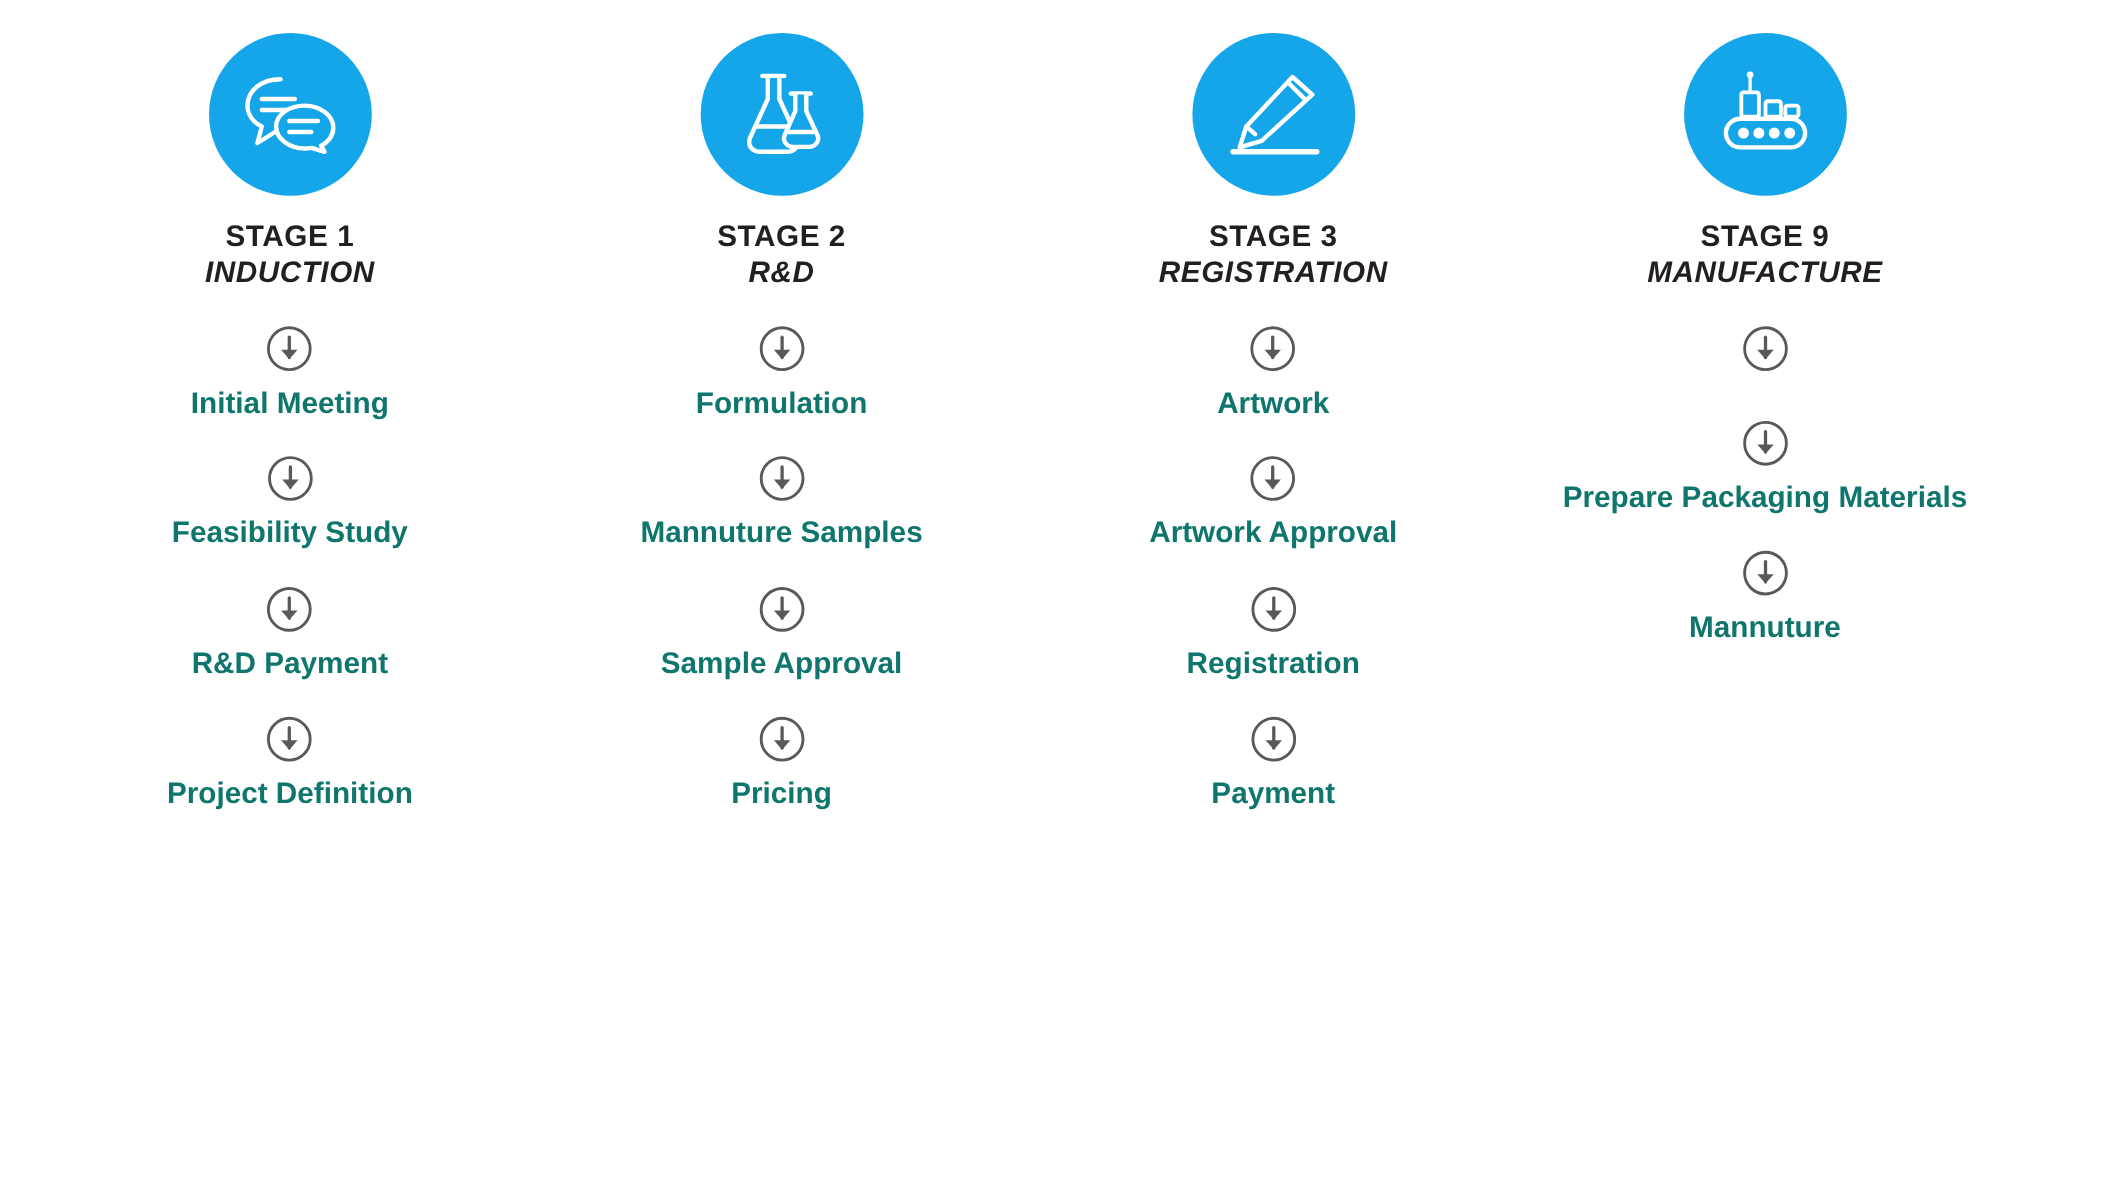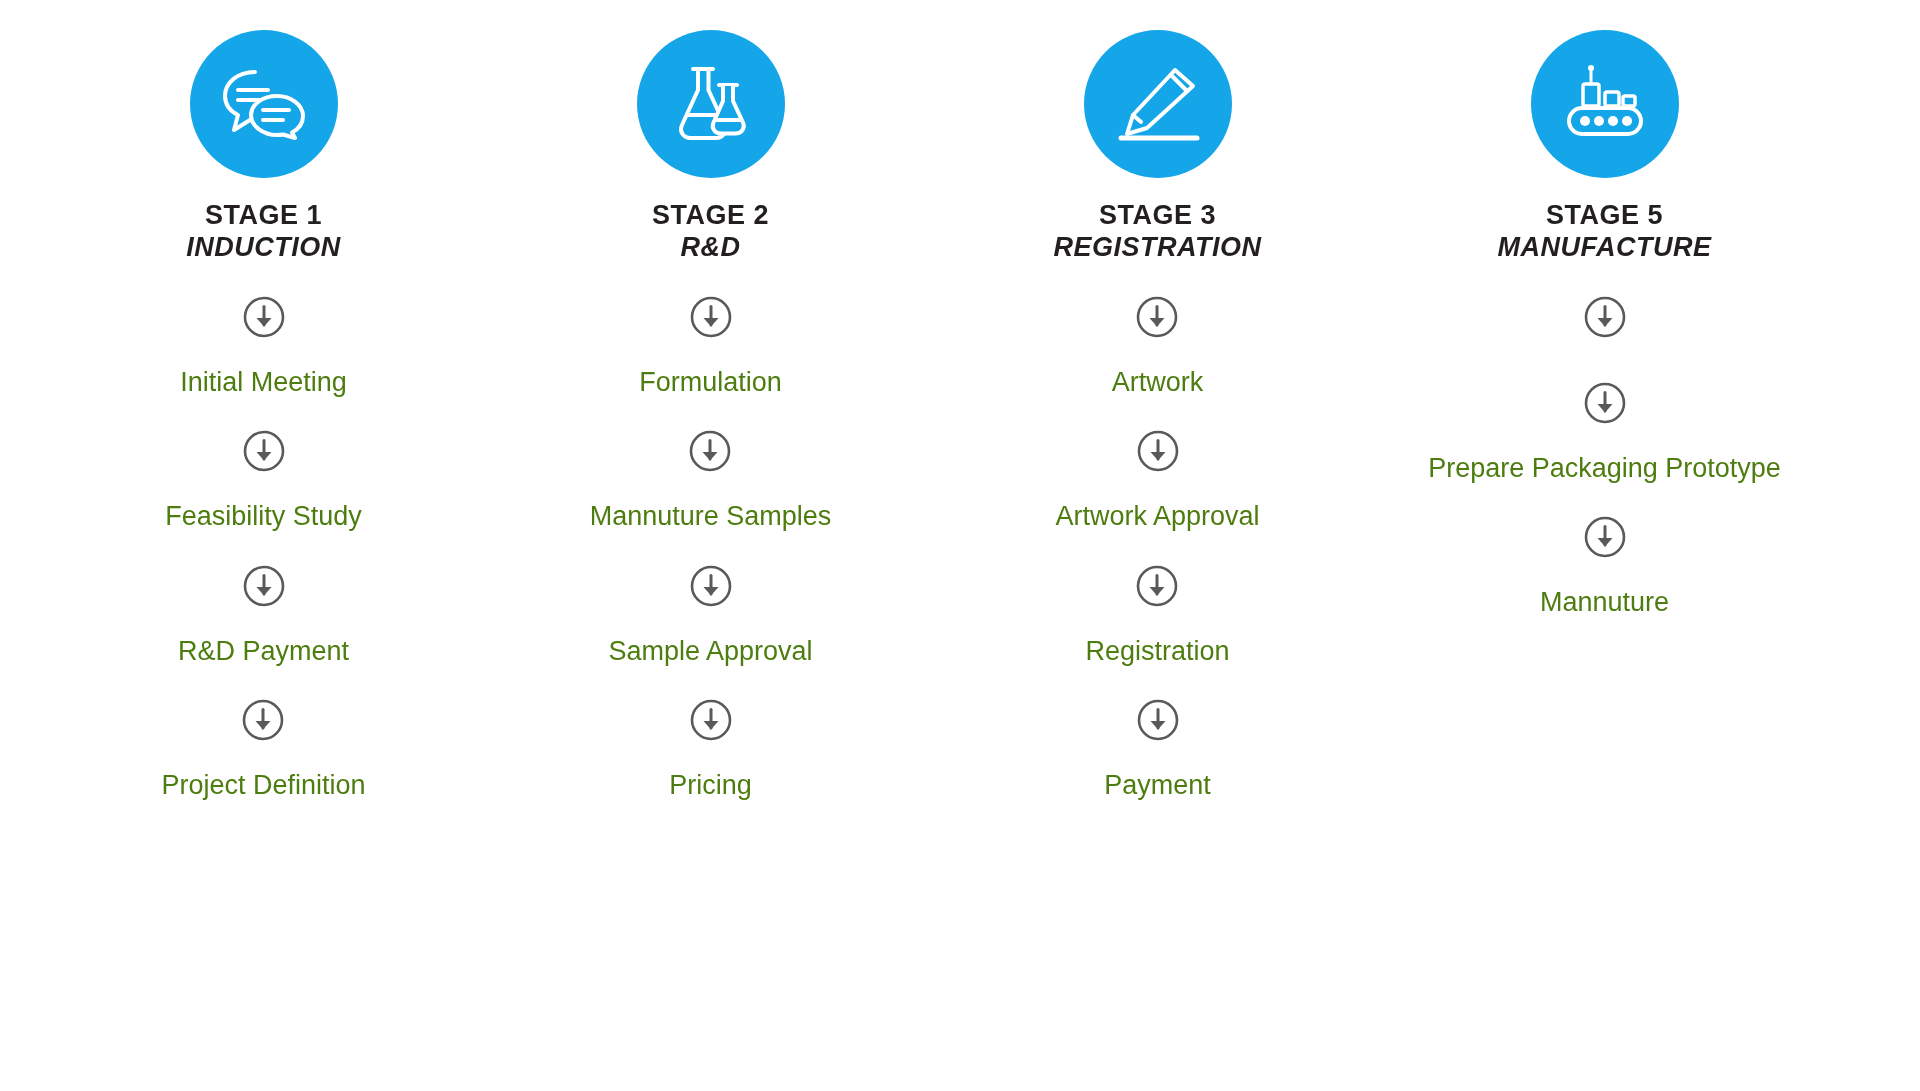--- a/index.html
+++ b/index.html
@@ -67,26 +67,25 @@
     margin-bottom: 10px;
     display: flex;
     align-items: center;
     justify-content: center;
     height: 46px;
   }
   .arrow-wrap svg { display: block; }
 
   .step-label {
     font-size: 27px;
-    color: #4d7c0f;
+    color: #0f766e;
     text-align: center;
     line-height: 1.2;
-    font-weight: 400;
+    font-weight: 700;
     white-space: nowrap;
-    margin-top: 16px;
   }
   .step-block {
     display: flex;
     flex-direction: column;
     align-items: center;
   }
 </style>
 </head>
 <body>
 
@@ -284,21 +283,21 @@
         <rect x="46" y="28" width="14" height="14" rx="2" fill="none" stroke="#ffffff" stroke-width="3.5"></rect>
         <rect x="64" y="32" width="12" height="10" rx="2" fill="none" stroke="#ffffff" stroke-width="3.5"></rect>
         <rect x="10" y="44" width="72" height="26" rx="13" fill="none" stroke="#ffffff" stroke-width="4"></rect>
         <circle cx="26" cy="57" r="5" fill="#ffffff"></circle>
         <circle cx="40" cy="57" r="5" fill="#ffffff"></circle>
         <circle cx="54" cy="57" r="5" fill="#ffffff"></circle>
         <circle cx="68" cy="57" r="5" fill="#ffffff"></circle>
       </svg>
     </div>
     <div class="stage-title">
-      <span>STAGE 5</span>
+      <span>STAGE 9</span>
       <span class="line2">MANUFACTURE</span>
     </div>
 
     <div class="step-block">
       <div class="arrow-wrap">
         <svg width="46" height="46" viewBox="0 0 46 46">
           <circle cx="23" cy="23" r="19" fill="none" stroke="#58595b" stroke-width="2.6"></circle>
           <line x1="23" y1="12.5" x2="23" y2="31" stroke="#58595b" stroke-width="3" stroke-linecap="round"></line>
           <path d="M15.5 24 L23 32.5 L30.5 24 Z" fill="#58595b"></path>
         </svg>
@@ -306,21 +305,21 @@
     </div>
 
     <div class="step-block">
       <div class="arrow-wrap">
         <svg width="46" height="46" viewBox="0 0 46 46">
           <circle cx="23" cy="23" r="19" fill="none" stroke="#58595b" stroke-width="2.6"></circle>
           <line x1="23" y1="12.5" x2="23" y2="31" stroke="#58595b" stroke-width="3" stroke-linecap="round"></line>
           <path d="M15.5 24 L23 32.5 L30.5 24 Z" fill="#58595b"></path>
         </svg>
       </div>
-      <div class="step-label">Prepare Packaging Prototype</div>
+      <div class="step-label">Prepare Packaging Materials</div>
     </div>
 
     <div class="step-block">
       <div class="arrow-wrap">
         <svg width="46" height="46" viewBox="0 0 46 46">
           <circle cx="23" cy="23" r="19" fill="none" stroke="#58595b" stroke-width="2.6"></circle>
           <line x1="23" y1="12.5" x2="23" y2="31" stroke="#58595b" stroke-width="3" stroke-linecap="round"></line>
           <path d="M15.5 24 L23 32.5 L30.5 24 Z" fill="#58595b"></path>
         </svg>
       </div>

